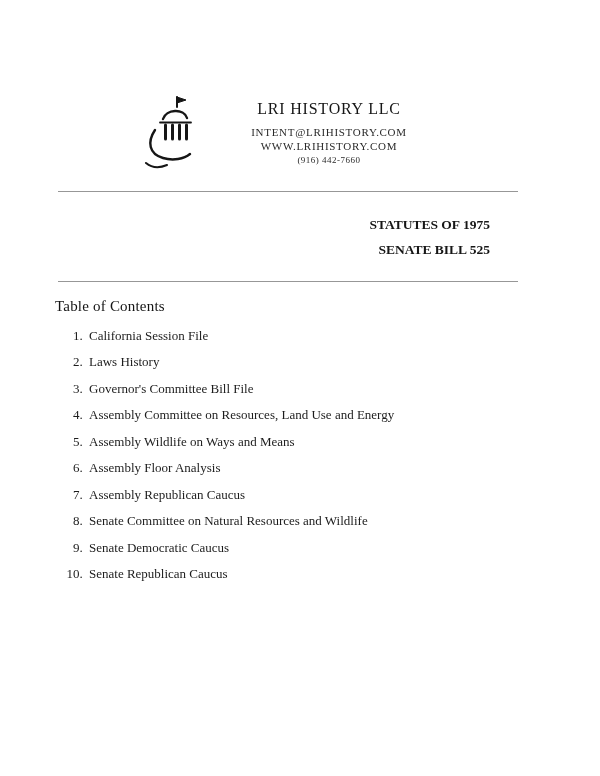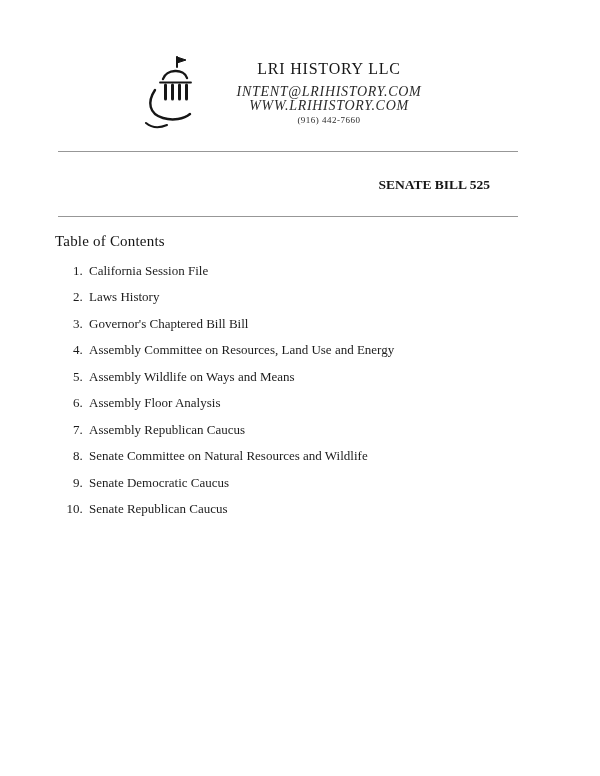--- a/index.html
+++ b/index.html
@@ -5,21 +5,21 @@
   * { box-sizing: border-box; }
   html, body { margin: 0; padding: 0; background: #ffffff; }
   body {
     width: 600px;
     height: 776px;
     position: relative;
     font-family: "Liberation Serif", serif;
     color: #1c1c1c;
     overflow: hidden;
   }
-  .page { padding-top: 52px; }
+  .page { padding-top: 92px; }
 
   
   .letterhead {
     display: flex;
     align-items: flex-start;
     margin-left: 140px;
     gap: 22px;
   }
   .logo { width: 62px; height: 78px; flex: 0 0 auto; }
   .org {
@@ -28,26 +28,25 @@
     padding-top: 8px;
   }
   .org-name {
     font-size: 16px;
     letter-spacing: 0.8px;
     color: #161616;
     margin-bottom: 7px;
     white-space: nowrap;
   }
   .org-line {
-    font-size: 14px;
+    font-size: 11px;
     letter-spacing: 0.7px;
     line-height: 14px;
     color: #2a2a2a;
     white-space: nowrap;
-    font-style: italic;
   }
   .org-phone {
     font-size: 9px;
     letter-spacing: 0.5px;
     line-height: 14px;
     color: #2a2a2a;
     text-align: center;
   }
 
   
@@ -126,31 +125,32 @@
       <div class="org-name">LRI HISTORY LLC</div>
       <div class="org-line">INTENT@LRIHISTORY.COM</div>
       <div class="org-line">WWW.LRIHISTORY.COM</div>
       <div class="org-phone">(916) 442-7660</div>
     </div>
   </div>
 
   <hr class="rule rule-top">
 
   <div class="statute">
+    <div class="statute-line">STATUTES OF 1975</div>
     <div class="statute-line">SENATE BILL 525</div>
   </div>
 
   <hr class="rule rule-mid">
 
   <div class="toc">
     <h2 class="toc-title">Table of Contents</h2>
     <ol class="toc-list">
       <li>California Session File</li>
       <li>Laws History</li>
-      <li>Governor's Chaptered Bill Bill</li>
+      <li>Governor's Committee Bill File</li>
       <li>Assembly Committee on Resources, Land Use and Energy</li>
       <li>Assembly Wildlife on Ways and Means</li>
       <li>Assembly Floor Analysis</li>
       <li>Assembly Republican Caucus</li>
       <li>Senate Committee on Natural Resources and Wildlife</li>
       <li>Senate Democratic Caucus</li>
       <li>Senate Republican Caucus</li>
     </ol>
   </div>
 

